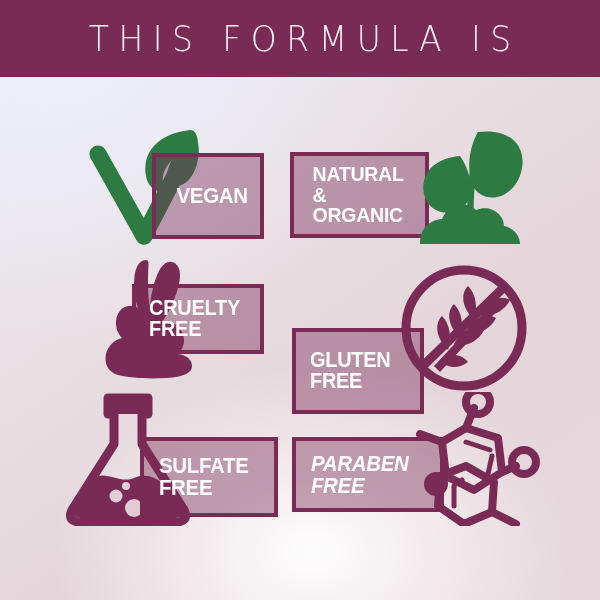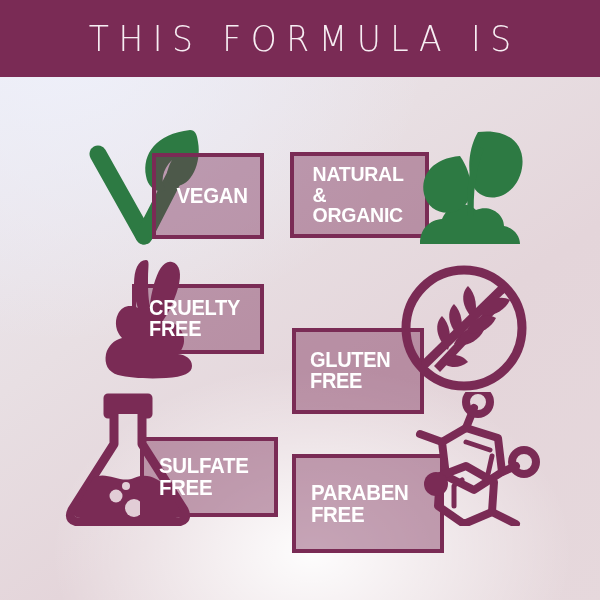--- a/index.html
+++ b/index.html
@@ -77,21 +77,21 @@
 
   
   #badge-cruelty    { left: 132px; top: 284px; width: 132px; height: 70px; }
   #badge-cruelty .badge-label    { padding-left: 14px; font-size: 21.5px; }
   #badge-gluten     { left: 292px; top: 284px; width: 132px; height: 86px; margin-top: 44px; }
   #badge-gluten .badge-label     { padding-left: 15px; font-size: 21.5px; }
 
   
   #badge-sulfate    { left: 140px; top: 437px; width: 138px; height: 80px; }
   #badge-sulfate .badge-label    { padding-left: 16px; font-size: 22px; }
-  #badge-paraben    { left: 292px; top: 454px; width: 152px; height: 99px; }
+  #badge-paraben    { left: 292px; top: 437px; width: 152px; height: 75px; font-style: italic; }
   #badge-paraben .badge-label    { padding-left: 16px; font-size: 22px; }
 
   
   .icon {
     position: absolute;
     pointer-events: none;
   }
   #icon-vegan-check   { left: 86px;  top: 124px; width: 118px; height: 122px; }
   #icon-sprout        { left: 404px; top: 116px; width: 124px; height: 128px; }
   #icon-rabbit        { left: 92px;  top: 258px; width: 112px; height: 122px; }

